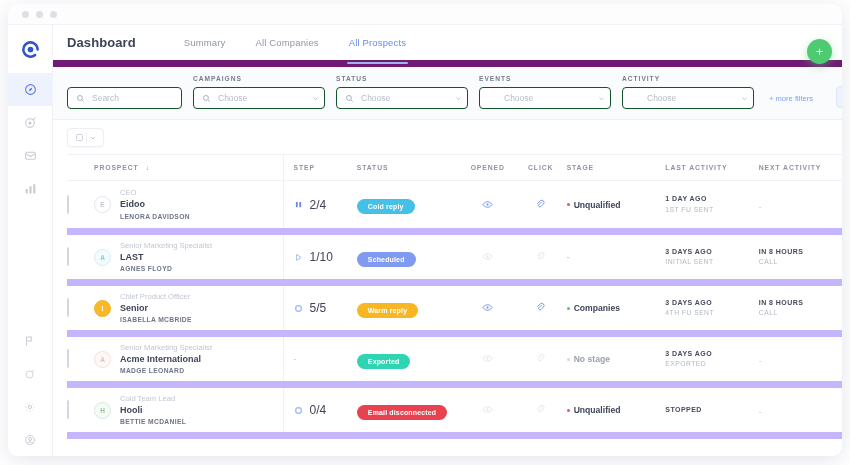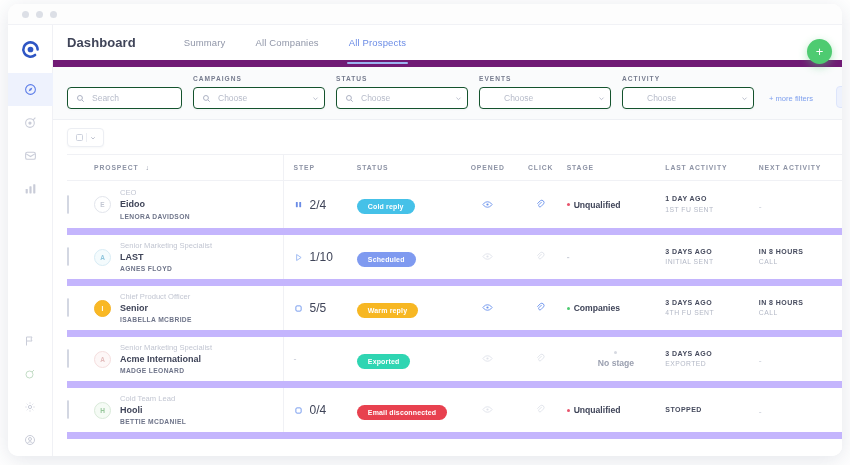--- a/index.html
+++ b/index.html
@@ -193,21 +193,21 @@
   .step-txt { font-size: 12px; font-weight: normal; color: #3f4458; }
   .step-dash { font-size: 9px; color: #c5c9d5; }
 
   .badge {
     display: inline-block; border-radius: 9px;
     font-size: 7px; font-weight: bold; color: #ffffff;
     padding: 4px 11px; letter-spacing: .15px; white-space: nowrap;
   }
 
   .stage-cell { font-size: 8.6px; font-weight: bold; color: #3f4458; display: flex; align-items: center; gap: 4px; }
-  .stage-cell.muted { color: #9ba0b0; font-weight: bold; flex-direction: column; }
+  .stage-cell.muted { color: #9ba0b0; font-weight: bold; }
   .stage-dot { width: 3px; height: 3px; border-radius: 50%; flex: 0 0 3px; }
   .dash-mut { font-size: 8.5px; color: #cbcfd9; }
 
   .act-main { font-size: 7px; font-weight: bold; color: #454a5d; letter-spacing: .45px; line-height: 1.6; white-space: nowrap;}
   .act-sub  { font-size: 6.8px; color: #b3b8c6; letter-spacing: .45px; line-height: 1.6; white-space: nowrap;}
 
   .eye { color: #6b93ec; }
   .eye.dim { color: #dfe2ea; }
   .clip { color: #6b93ec; }
   .clip.dim { color: #dfe2ea; }

